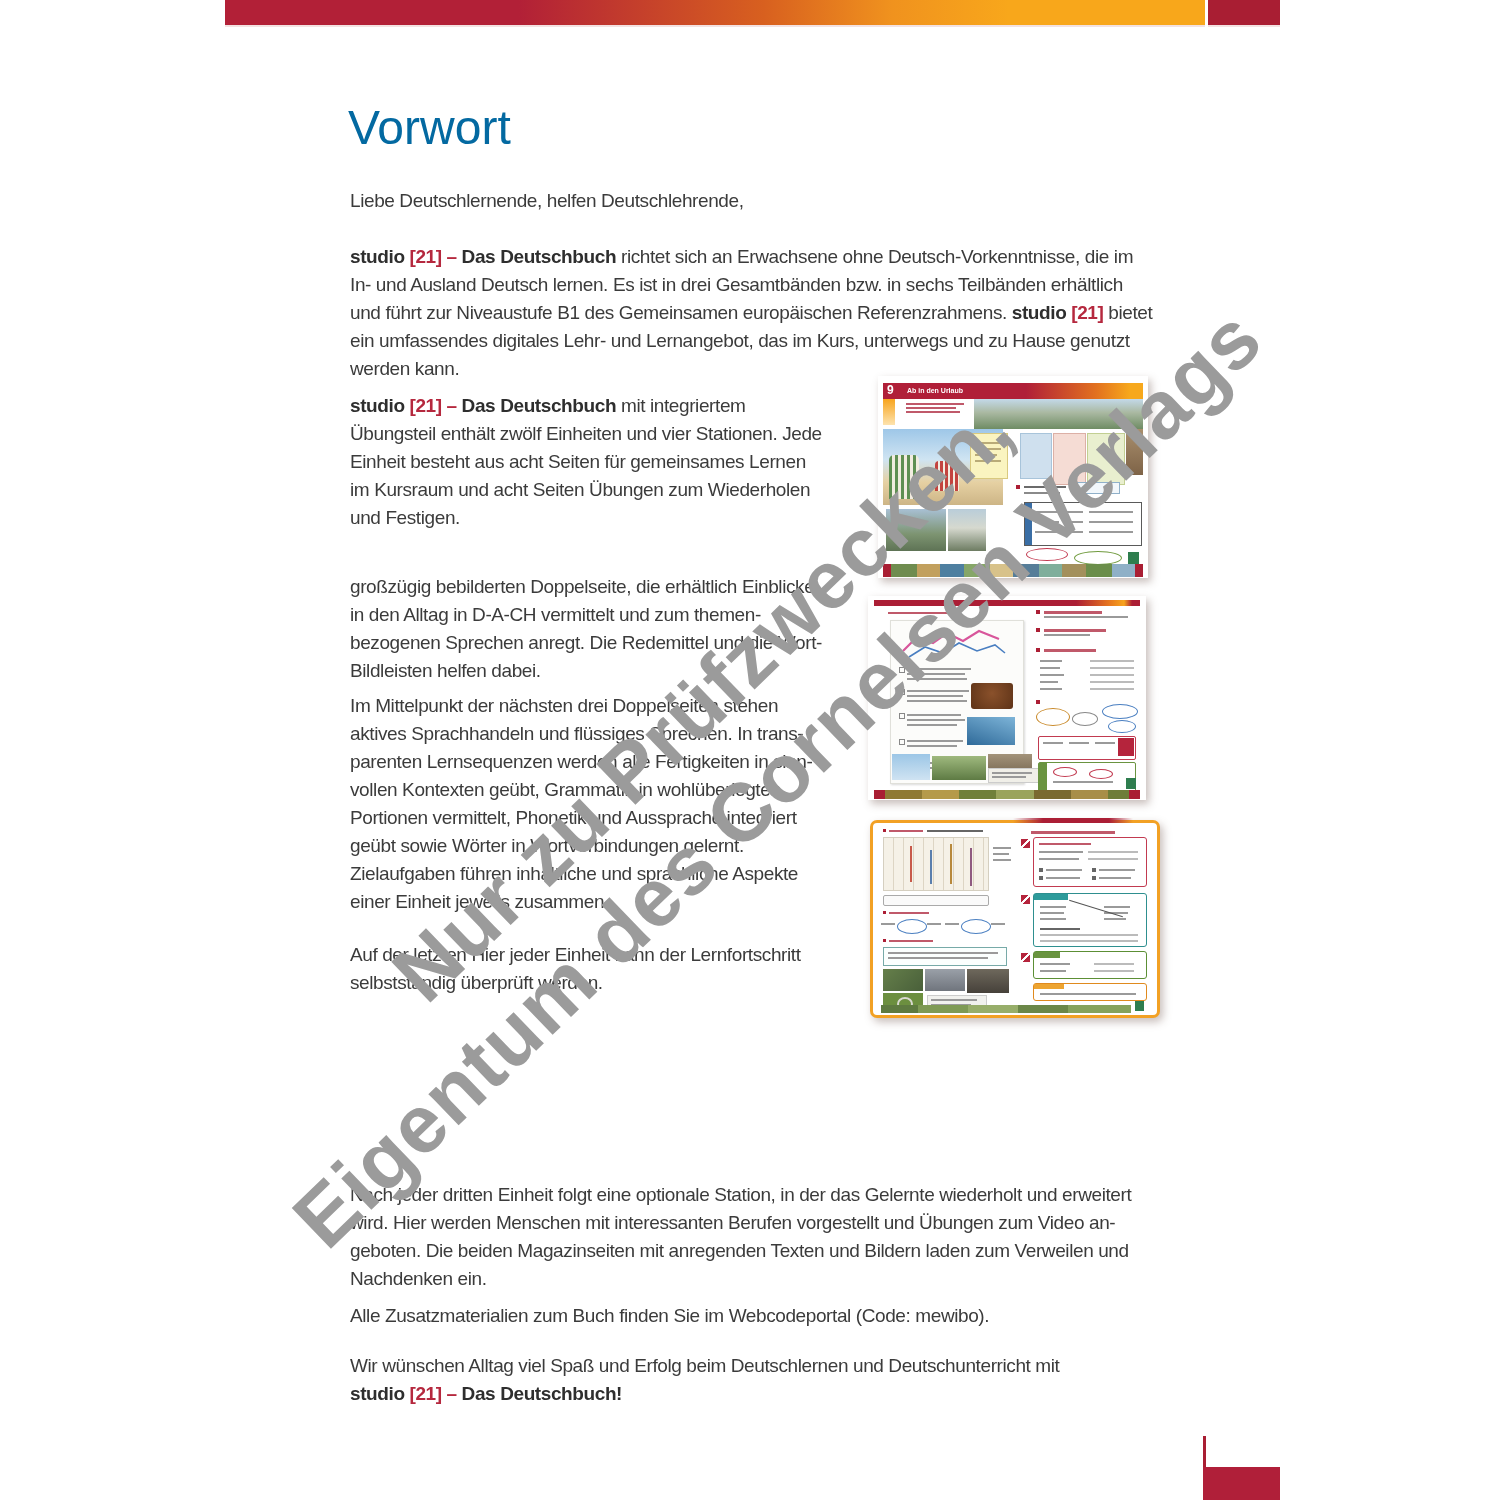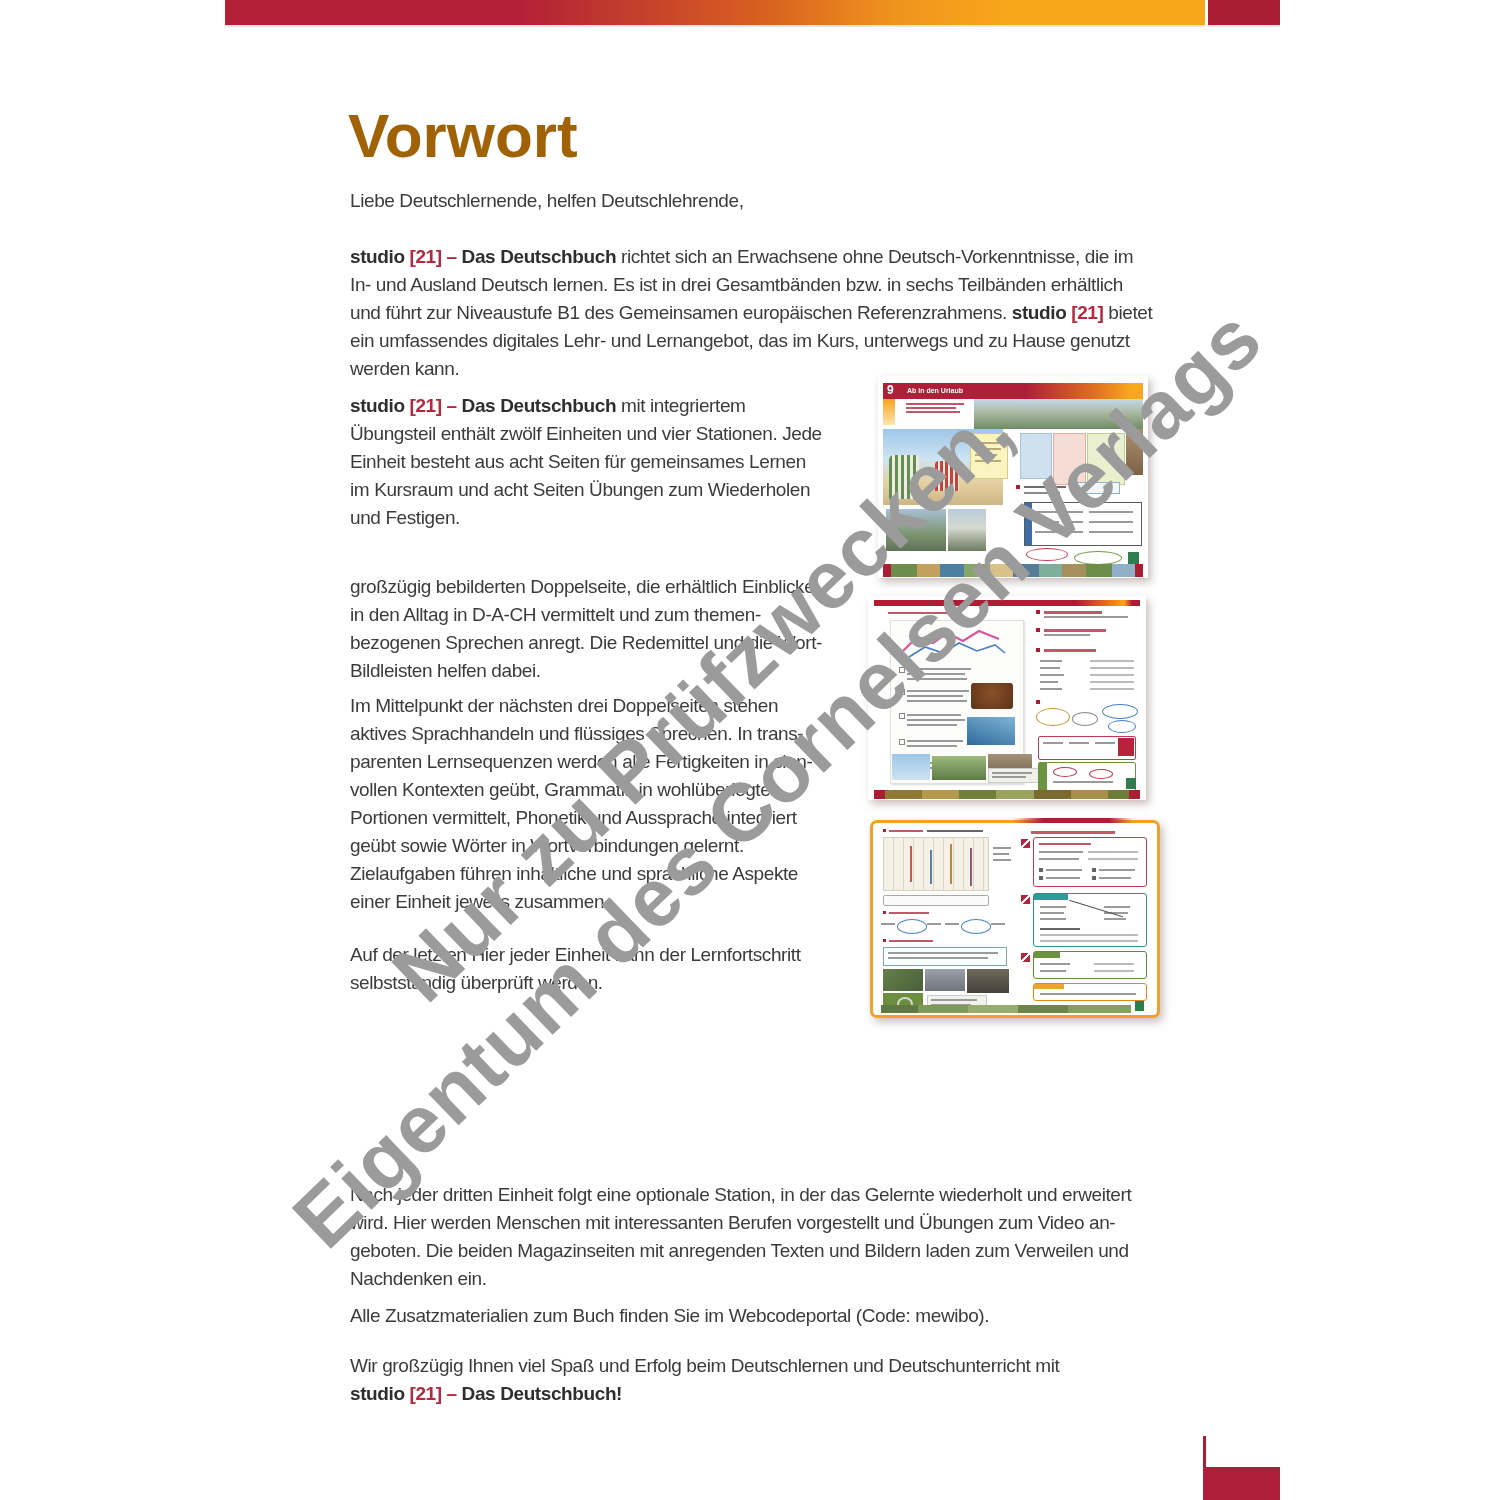--- a/index.html
+++ b/index.html
@@ -9,21 +9,21 @@
 
   
   .topbar{left:225px;top:0;width:980px;height:25px;
     background:linear-gradient(90deg,#b22037 0%,#b22037 30%,#d8601f 55%,#f0921e 68%,#f8a71b 80%,#f8a71b 100%);
     border-bottom:2px solid #f3e2e2;}
   .topcap{left:1208px;top:0;width:72px;height:25px;background:#a91e33;border-bottom:2px solid #f3e2e2;}
   .edge-line{left:1203px;top:1436px;width:3px;height:32px;background:#a91e33;}
   .edge-block{left:1203px;top:1467px;width:77px;height:33px;background:#b01f39;}
 
   
-  .title{left:348px;top:100px;margin:0;font-size:62px;font-weight:bold;color:#a16207;letter-spacing:0;}
+  .title{left:348px;top:100px;margin:0;font-size:48px;font-weight:normal;color:#0369a1;letter-spacing:0;}
   .greeting{left:350px;top:190px;font-size:19px;color:#3b3b3b;letter-spacing:-0.4px;}
   .para{position:absolute;left:350px;font-size:19px;line-height:28px;color:#3b3b3b;
         letter-spacing:-0.4px;white-space:nowrap;z-index:5;}
   .para .b{font-weight:bold;color:#2e2e2e;}
   .para .rb{font-weight:bold;color:#b5283e;}
 
   
   .watermark{left:740px;top:740px;transform:translate(-50%,-50%) rotate(-44deg);
     font-size:82px;font-weight:bold;color:#9b9b9b;line-height:1.32;text-align:center;
     white-space:nowrap;z-index:60;letter-spacing:1px;}
@@ -53,21 +53,21 @@
 <h1 class="abs title">Vorwort</h1>
 <div class="abs greeting">Liebe Deutschlernende, helfen Deutschlehrende,</div>
 <div id="paras">
     <div class="para" style="top: 243px;"><span class="b">studio </span><span class="rb">[21] – </span><span class="b">Das Deutschbuch</span><span> richtet sich an Erwachsene ohne Deutsch-Vorkenntnisse, die im</span><br><span>In- und Ausland Deutsch lernen. Es ist in drei Gesamtbänden bzw. in sechs Teilbänden erhältlich</span><br><span>und führt zur Niveaustufe B1 des Gemeinsamen europäischen Referenzrahmens. </span><span class="b">studio </span><span class="rb">[21]</span><span> bietet</span><br><span>ein umfassendes digitales Lehr- und Lernangebot, das im Kurs, unterwegs und zu Hause genutzt</span><br><span>werden kann.</span></div>
     <div class="para" style="top: 392px;"><span class="b">studio </span><span class="rb">[21] – </span><span class="b">Das Deutschbuch</span><span> mit integriertem</span><br><span>Übungsteil enthält zwölf Einheiten und vier Stationen. Jede</span><br><span>Einheit besteht aus acht Seiten für gemeinsames Lernen</span><br><span>im Kursraum und acht Seiten Übungen zum Wiederholen</span><br><span>und Festigen.</span></div>
     <div class="para" style="top: 545px;"><br><span>großzügig bebilderten Doppelseite, die erhältlich Einblicke</span><br><span>in den Alltag in D-A-CH vermittelt und zum themen-</span><br><span>bezogenen Sprechen anregt. Die Redemittel und die Wort-</span><br><span>Bildleisten helfen dabei.</span></div>
     <div class="para" style="top: 692px;"><span>Im Mittelpunkt der nächsten drei Doppelseiten stehen</span><br><span>aktives Sprachhandeln und flüssiges Sprechen. In trans-</span><br><span>parenten Lernsequenzen werden alle Fertigkeiten in sinn-</span><br><span>vollen Kontexten geübt, Grammatik in wohlüberlegten</span><br><span>Portionen vermittelt, Phonetik und Aussprache integriert</span><br><span>geübt sowie Wörter in Wortverbindungen gelernt.</span><br><span>Zielaufgaben führen inhaltliche und sprachliche Aspekte</span><br><span>einer Einheit jeweils zusammen.</span></div>
     <div class="para" style="top: 913px;"><br><span>Auf der letzten Hier jeder Einheit kann der Lernfortschritt</span><br><span>selbstständig überprüft werden.</span></div>
     <div class="para" style="top: 1181px;"><span>Nach jeder dritten Einheit folgt eine optionale Station, in der das Gelernte wiederholt und erweitert</span><br><span>wird. Hier werden Menschen mit interessanten Berufen vorgestellt und Übungen zum Video an-</span><br><span>geboten. Die beiden Magazinseiten mit anregenden Texten und Bildern laden zum Verweilen und</span><br><span>Nachdenken ein.</span></div>
     <div class="para" style="top: 1302px;"><span>Alle Zusatzmaterialien zum Buch finden Sie im Webcodeportal (Code: mewibo).</span></div>
-    <div class="para" style="top: 1352px;"><span>Wir großzügig Ihnen viel Spaß und Erfolg beim Deutschlernen und Deutschunterricht mit</span><br><span class="b">studio </span><span class="rb">[21] – </span><span class="b">Das Deutschbuch!</span></div>
+    <div class="para" style="top: 1352px;"><span>Wir wünschen Alltag viel Spaß und Erfolg beim Deutschlernen und Deutschunterricht mit</span><br><span class="b">studio </span><span class="rb">[21] – </span><span class="b">Das Deutschbuch!</span></div>
   </div>
 
 <div class="abs thumb t1">
   <div class="abs t1-header">
     <span class="t1-num">9</span>
     <span class="t1-unit">Ab in den Urlaub</span>
   </div>
   <div class="rl" style="left:28px;top:27px;width:58px;"></div>
   <div class="rl" style="left:28px;top:31px;width:50px;"></div>
   <div class="rl" style="left:28px;top:35px;width:54px;"></div>

